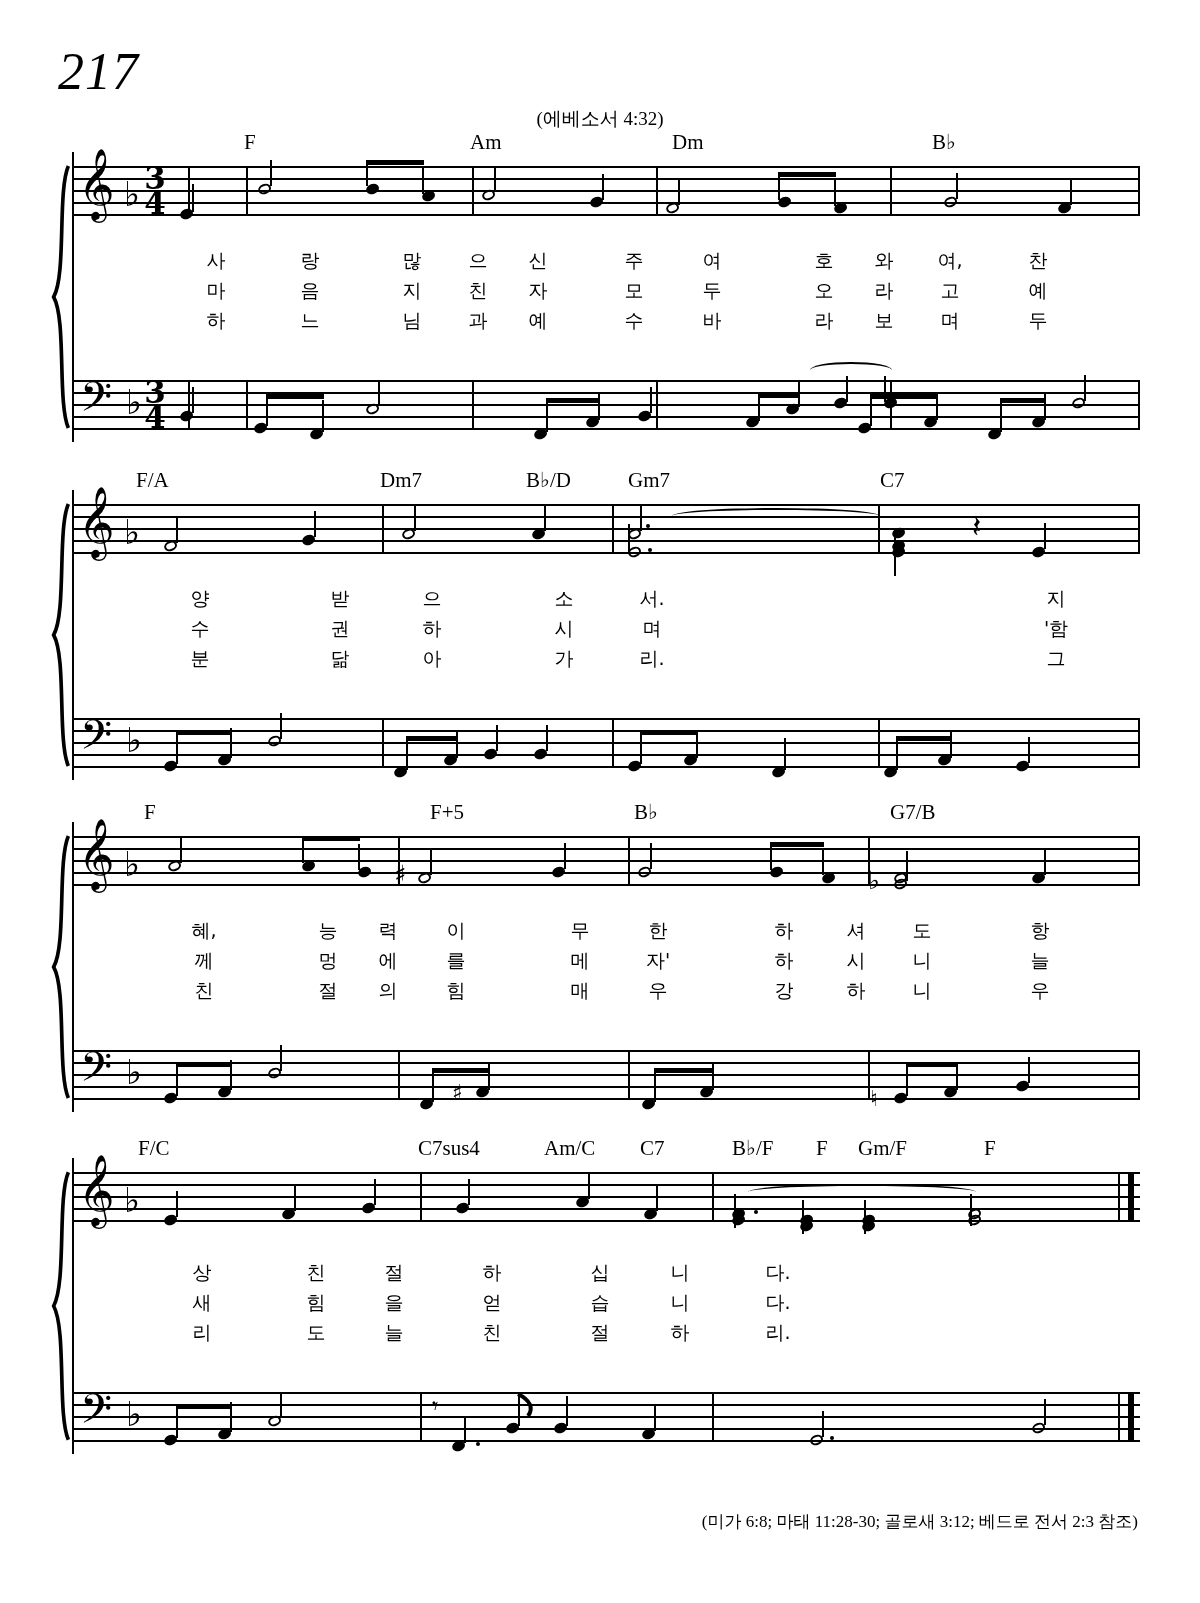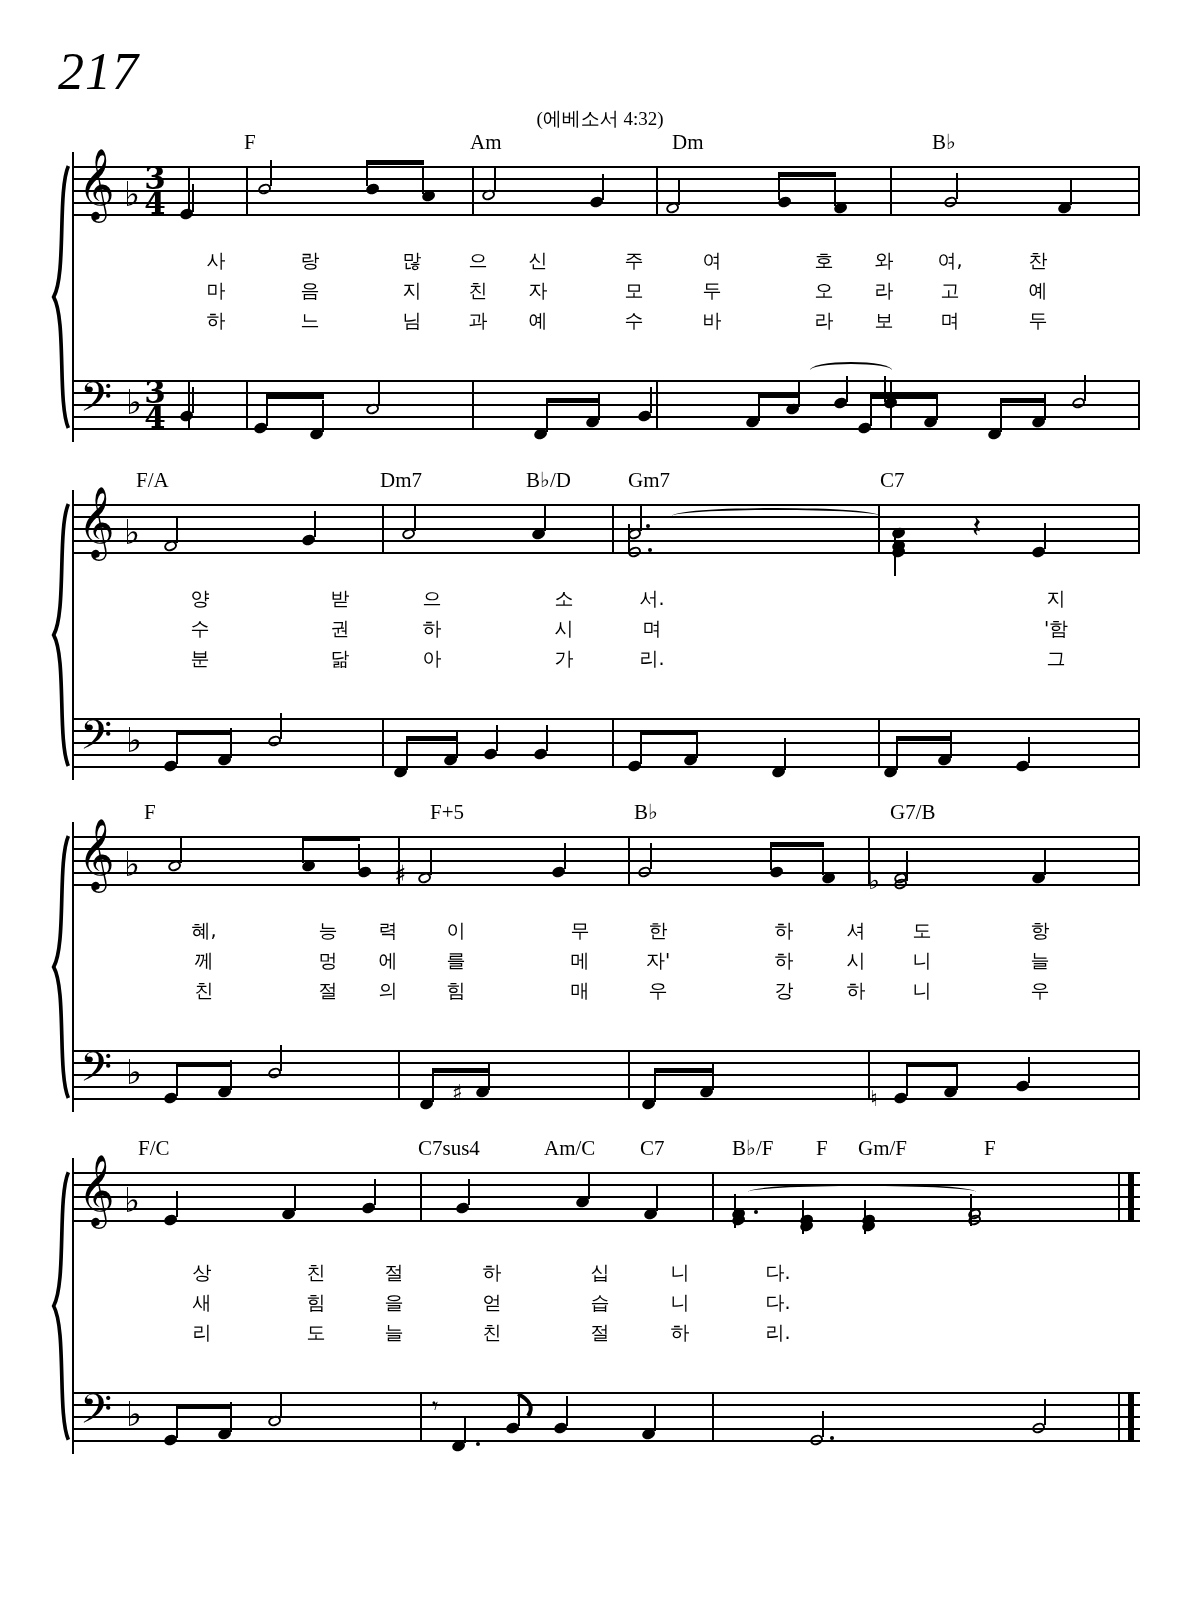--- a/index.html
+++ b/index.html
@@ -743,14 +743,15 @@
         <div class="stem" style="left:750px;top:19px;height:26px;"></div>
       <div class="flagdot" style="left:758px;top:44px;"></div>
       <div class="nh open" style="left:960px;top:31px;"></div>
         <div class="stem" style="left:972px;top:7px;height:26px;"></div>
       <div class="final-bar-thin" style="left:1046px;"></div>
       <div class="final-bar-thick" style="left:1056px;"></div>
     </div>
     <div class="sysbar" style="top:14px;height:268px;left:14px;"></div>
   </div>
 
+  <div class="footer-ref">(미가 6:8; 마태 11:28-30; 골로새 3:12; 베드로 전서 2:3 참조)</div>
 
 </div>
 
 </body></html>

